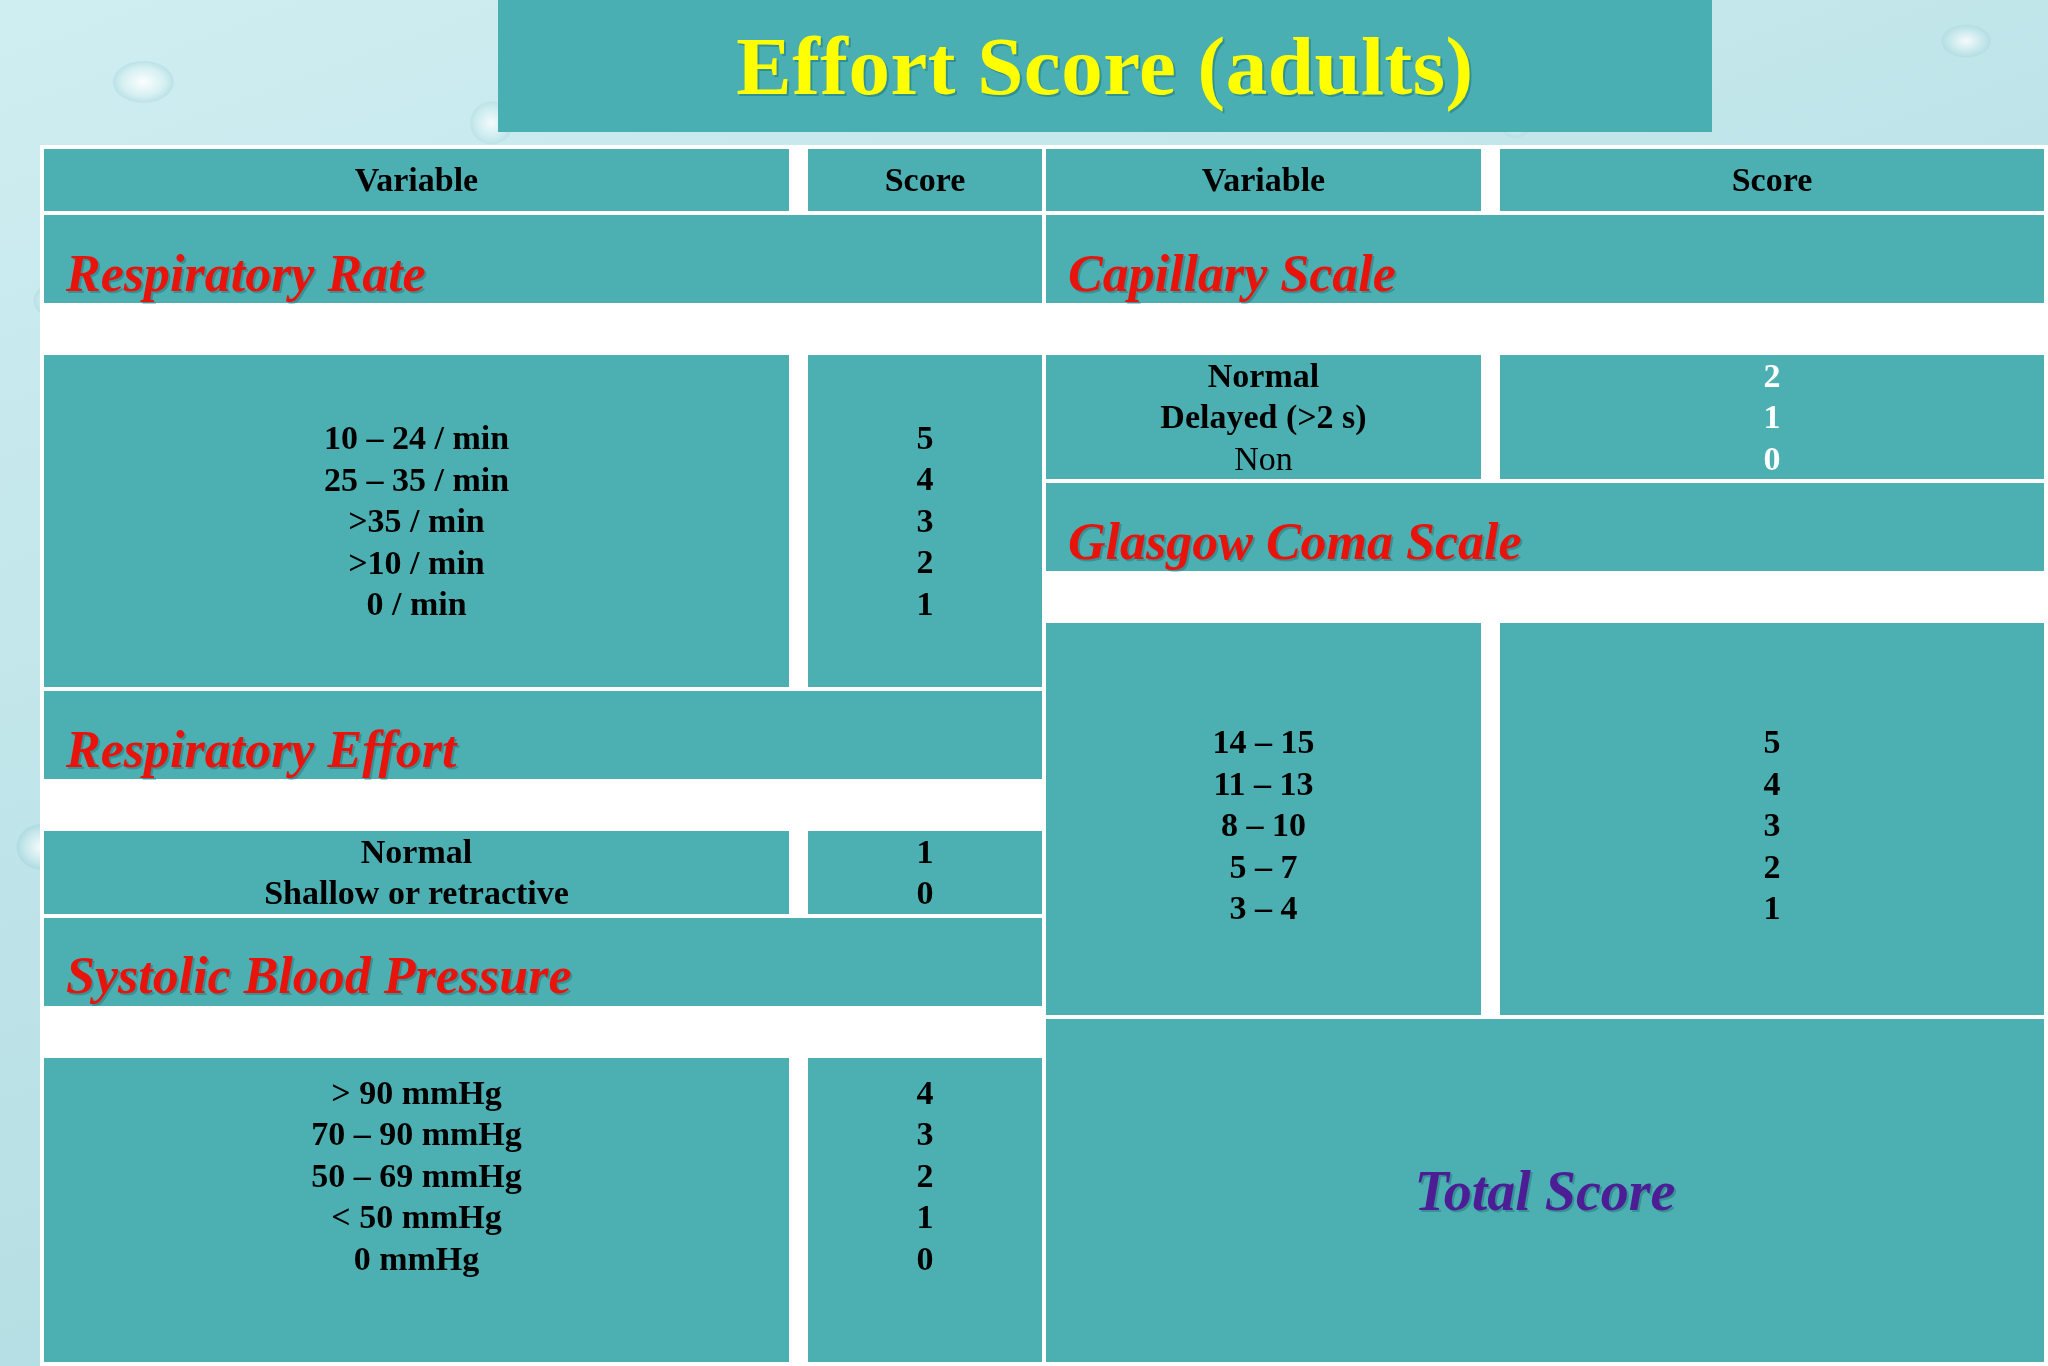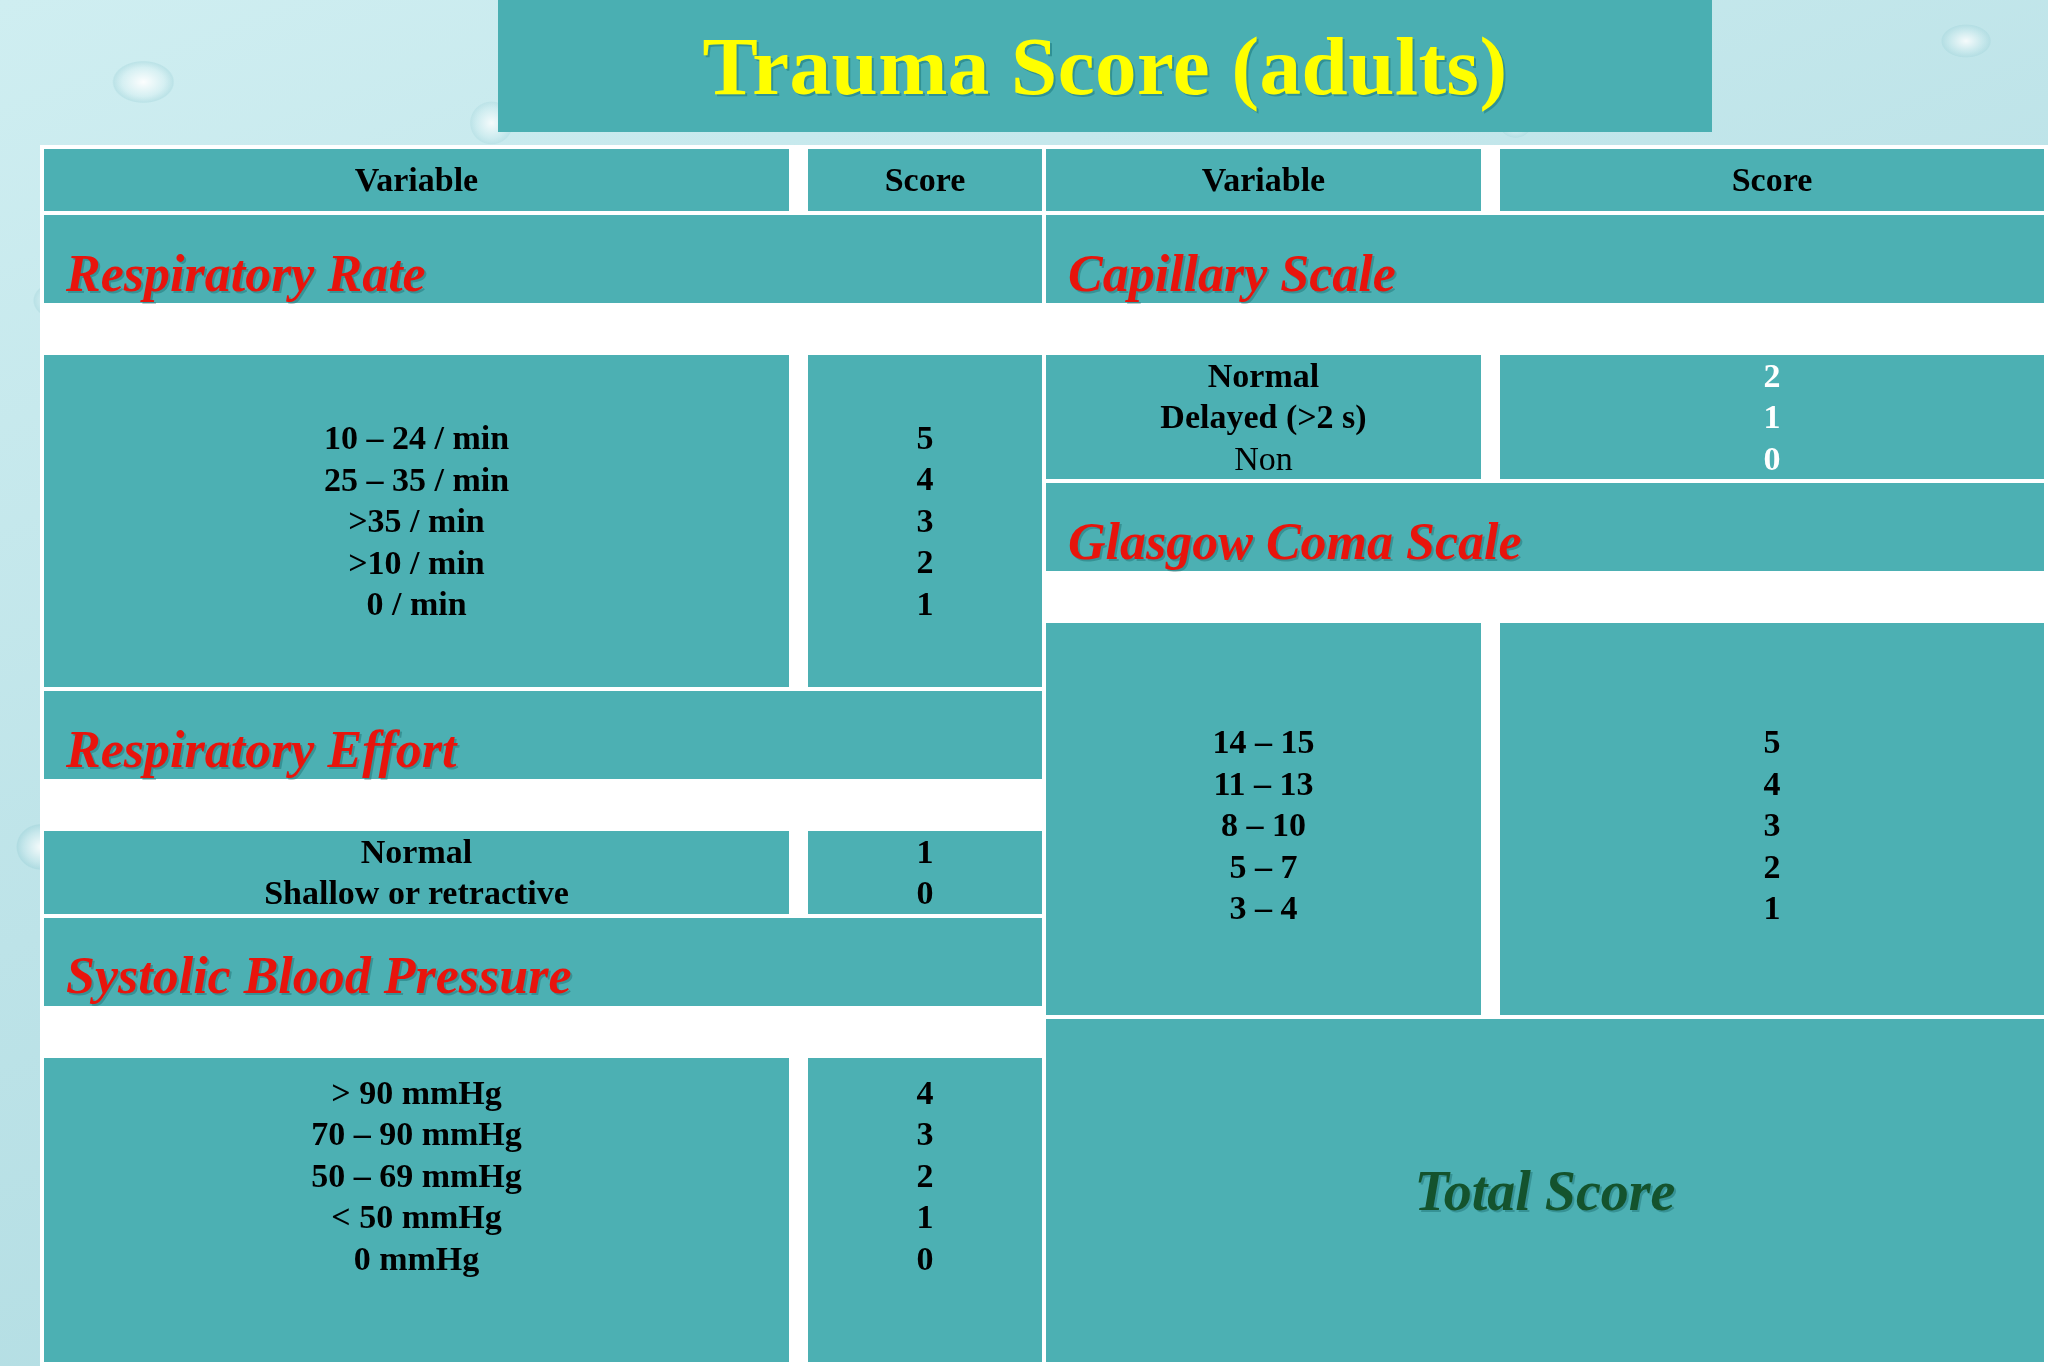--- a/index.html
+++ b/index.html
@@ -117,32 +117,32 @@
   .values.center-h{align-items:center;}
   .values .line{line-height:1.22;white-space:nowrap;}
   .values .line.plain{font-weight:normal;}
   .values .line.white{color:#ffffff;}
 
   
   .total-cell{
     display:flex;align-items:center;justify-content:center;
   }
   .total-text{
-    color:#14532d;font-weight:bold;font-style:italic;
+    color:#4c1d95;font-weight:bold;font-style:italic;
     font-size:56px;white-space:nowrap;
     text-shadow:2px 2px 0 rgba(0,70,72,.28);
   }
 </style>
 </head>
 <body>
 
 <div id="bg"></div>
 
 <div id="title-banner">
-  <div class="title-text">Trauma Score (adults)</div>
+  <div class="title-text">Effort Score (adults)</div>
 </div>
 
 <div id="score-table">
 
   <div class="column-half">
 
     <div class="row">
       <div class="cell cell-var hdr">
         <span class="hdr-text">Variable</span>
       </div>

